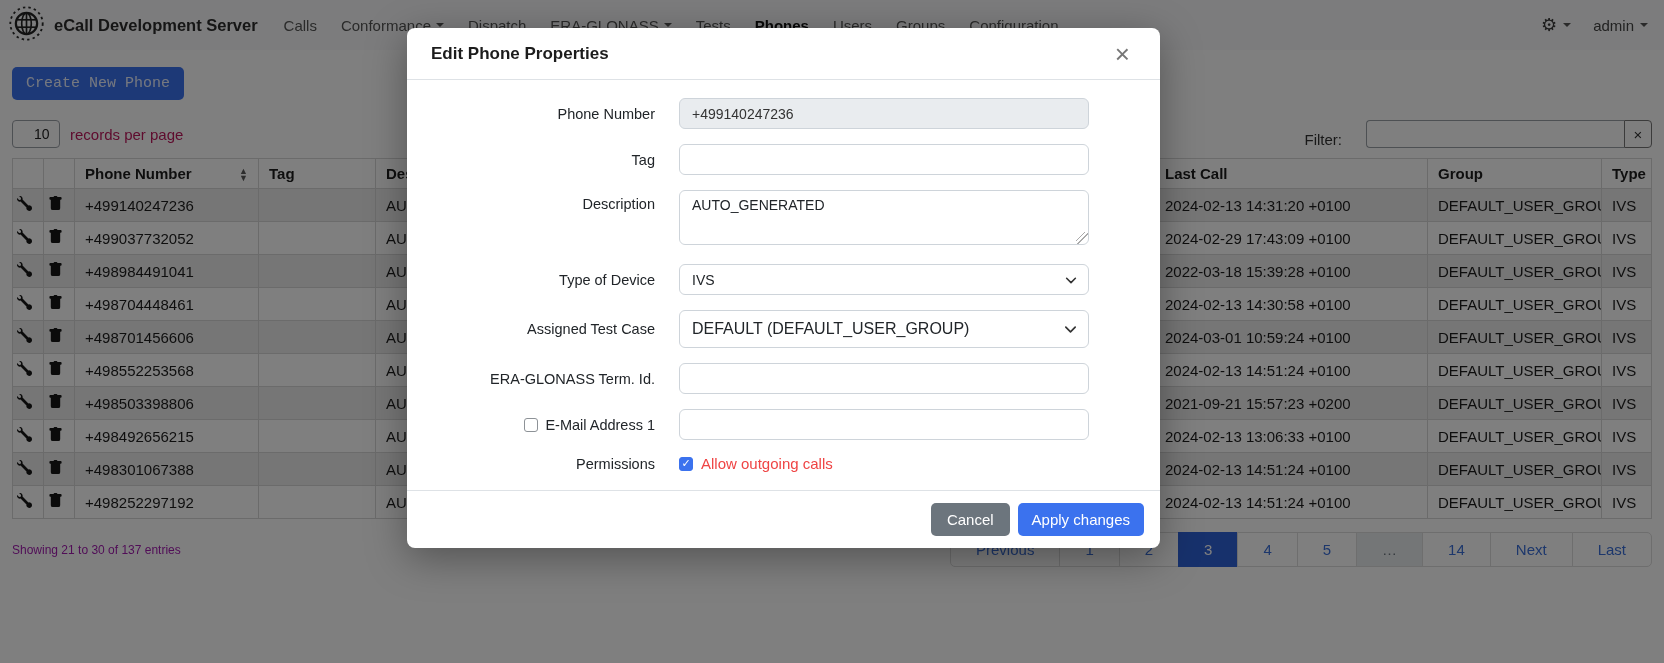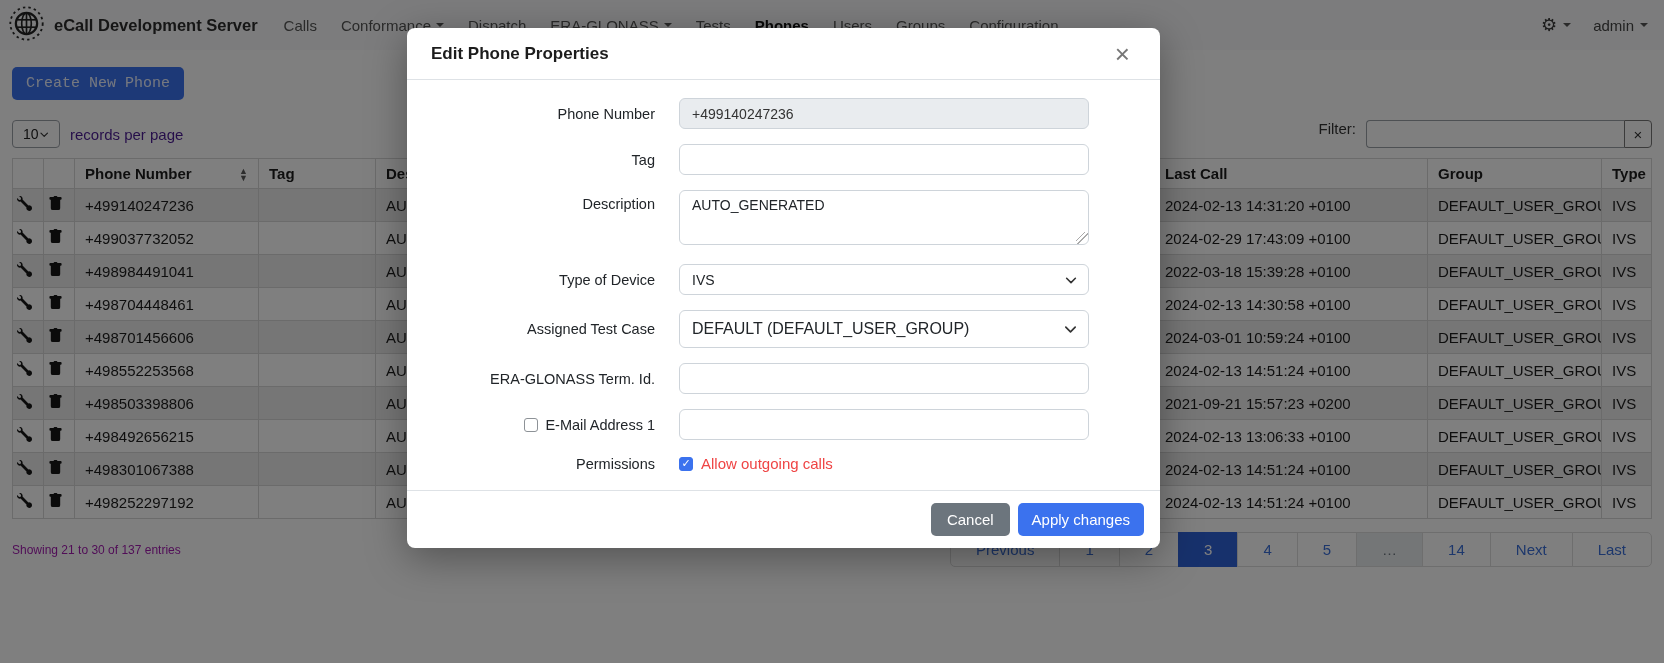--- a/index.html
+++ b/index.html
@@ -21,23 +21,23 @@
   .caret { width:0; height:0; border-left:4px solid transparent; border-right:4px solid transparent; border-top:4.5px solid #555; display:inline-block; }
 
   .content { padding:0 12px; }
   .btn { border:none; border-radius:5px; cursor:pointer; font-family:inherit; }
   .btn-primary { background:#3b72ee; color:#eaf0ff; font-size:15px; padding:8px 14px; }
   .create-btn { margin-top:17px;font-family:Liberation Mono, monospace; }
 
   .controls-row { margin-top:20px; display:flex; align-items:center; justify-content:space-between; }
   .left-controls { display:flex; align-items:center; gap:10px; }
   .mini-select { width:48px; height:28px; border:1px solid #9aa0a6; border-radius:4px; background:#fff;
-    display:flex; align-items:center; justify-content:space-between; padding:0 10px; font-size:14px; color:#222; cursor:pointer; }
-  .records-text { font-size:15px; color:#4c1d95; }
-  .right-controls { display:flex; align-items:flex-start; gap:10px; }
+    display:flex; align-items:center; justify-content:space-between; padding:0 21px; font-size:14px; color:#222; cursor:pointer; }
+  .records-text { font-size:15px; color:#be185d; }
+  .right-controls { display:flex; align-items:flex-end; gap:24px; }
   .filter-label { font-size:15px; color:#333; }
   .filter-group { display:flex; align-items:stretch; }
   .filter-input { width:258px; height:28px; border:1px solid #9aa0a6; border-right:none; border-radius:4px 0 0 4px;
     padding:0 8px; font-size:14px; font-family:inherit; background:#fff; }
   .filter-clear { width:28px; height:28px; border:1px solid #777; border-radius:0 4px 4px 0; background:#fdfdfd;
     font-size:15px; color:#333; display:flex; align-items:center; justify-content:center; cursor:pointer; }
 
   table.phones { border-collapse:collapse; width:1640px; margin-top:10px; table-layout:fixed; }
   .phones th, .phones td { border:1px solid #d6d6d6; font-size:15px; color:#1d1d1d; padding:7px 10px; text-align:left;
     white-space:nowrap; overflow:hidden; }

